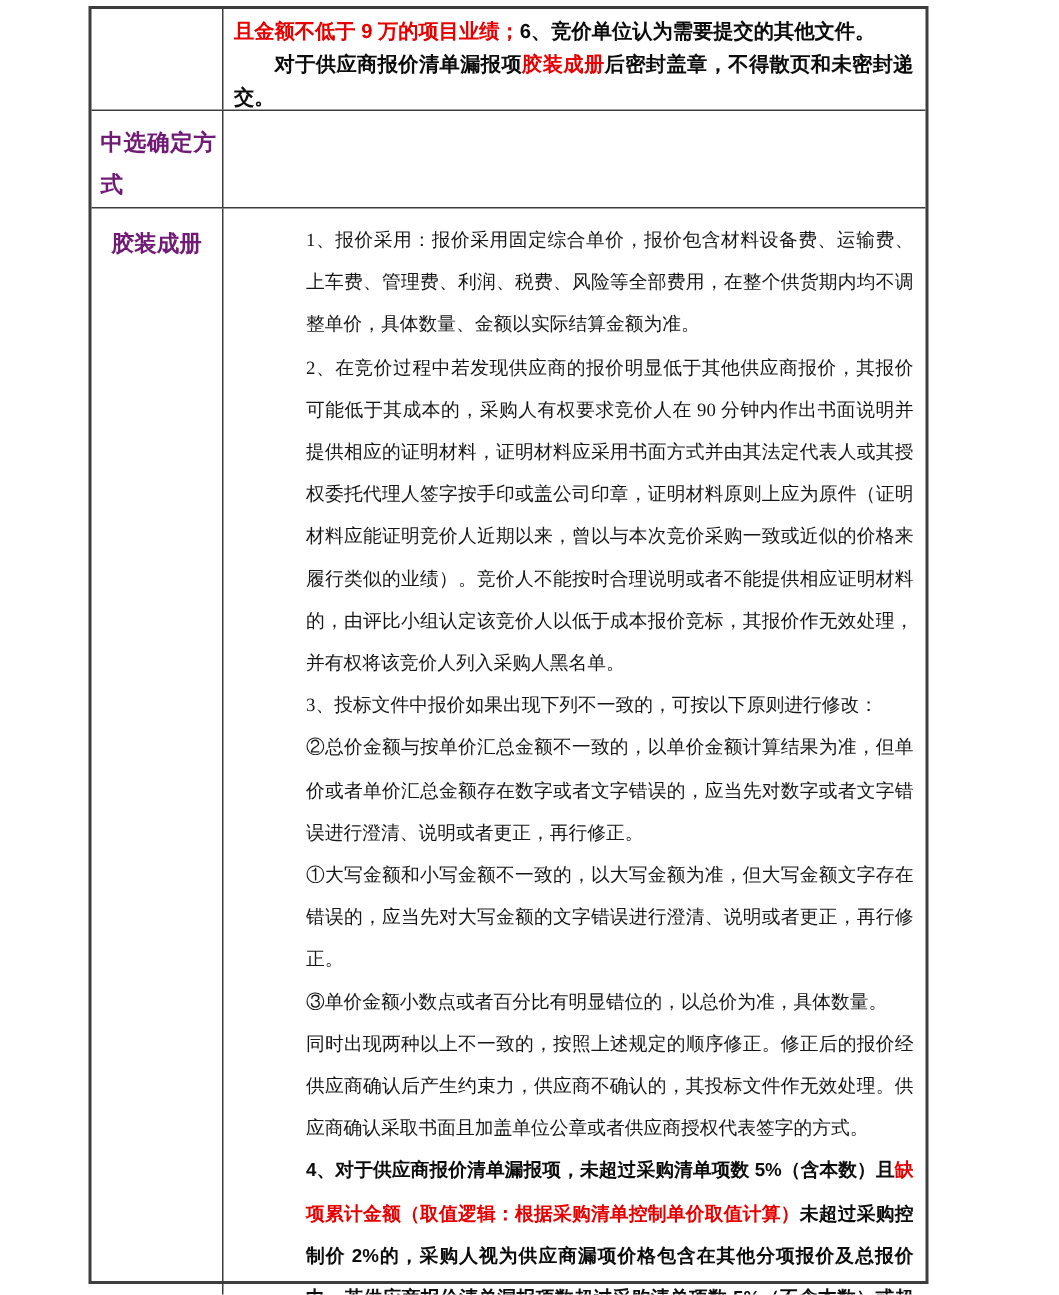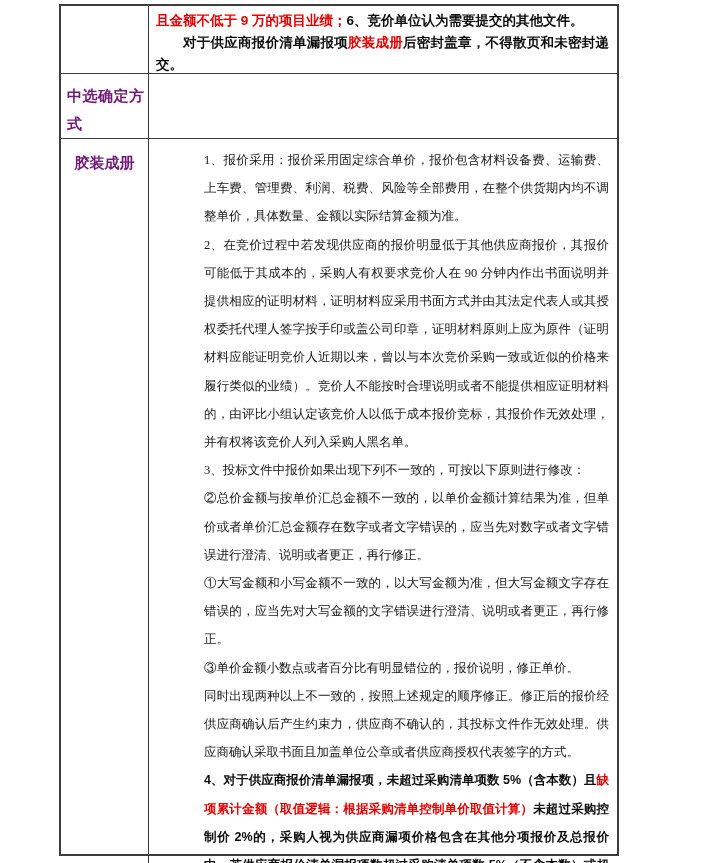--- a/index.html
+++ b/index.html
@@ -109,19 +109,19 @@
   </div>
 
   <div class="trow row-3">
     <div class="cell head head-quote">胶装成册</div>
     <div class="cell body body-3">
         <p class="para"><span class="run">1、报价采用：报价采用固定综合单价，报价包含材料设备费、运输费、上车费、管理费、利润、税费、风险等全部费用，在整个供货期内均不调整单价，具体数量、金额以实际结算金额为准。</span></p>
         <p class="para"><span class="run">2、在竞价过程中若发现供应商的报价明显低于其他供应商报价，其报价可能低于其成本的，采购人有权要求竞价人在 90 分钟内作出书面说明并提供相应的证明材料，证明材料应采用书面方式并由其法定代表人或其授权委托代理人签字按手印或盖公司印章，证明材料原则上应为原件（证明材料应能证明竞价人近期以来，曾以与本次竞价采购一致或近似的价格来履行类似的业绩）。竞价人不能按时合理说明或者不能提供相应证明材料的，由评比小组认定该竞价人以低于成本报价竞标，其报价作无效处理，并有权将该竞价人列入采购人黑名单。</span></p>
         <p class="para"><span class="run">3、投标文件中报价如果出现下列不一致的，可按以下原则进行修改：</span></p>
         <p class="para"><span class="run">②总价金额与按单价汇总金额不一致的，以单价金额计算结果为准，但单价或者单价汇总金额存在数字或者文字错误的，应当先对数字或者文字错误进行澄清、说明或者更正，再行修正。</span></p>
         <p class="para"><span class="run">①大写金额和小写金额不一致的，以大写金额为准，但大写金额文字存在错误的，应当先对大写金额的文字错误进行澄清、说明或者更正，再行修正。</span></p>
-        <p class="para"><span class="run">③单价金额小数点或者百分比有明显错位的，报价说明，修正单价。</span></p>
+        <p class="para"><span class="run">③单价金额小数点或者百分比有明显错位的，以总价为准，具体数量。</span></p>
         <p class="para"><span class="run">同时出现两种以上不一致的，按照上述规定的顺序修正。修正后的报价经供应商确认后产生约束力，供应商不确认的，其投标文件作无效处理。供应商确认采取书面且加盖单位公章或者供应商授权代表签字的方式。</span></p>
         <p class="para"><span class="run b">4、对于供应商报价清单漏报项，未超过采购清单项数 5%（含本数）且</span><span class="run red b">缺项累计金额（取值逻辑：根据采购清单控制单价取值计算）</span><span class="run b">未超过采购控制价 2%的，采购人视为供应商漏项价格包含在其他分项报价及总报价中。若供应商报价清单漏报项数超过采购清单项数 5%（不含本数）或超过采购控制价 52%的，其竞价文件无效。</span></p>
       </div>
   </div>
 
 </div>
 
 </body></html>

